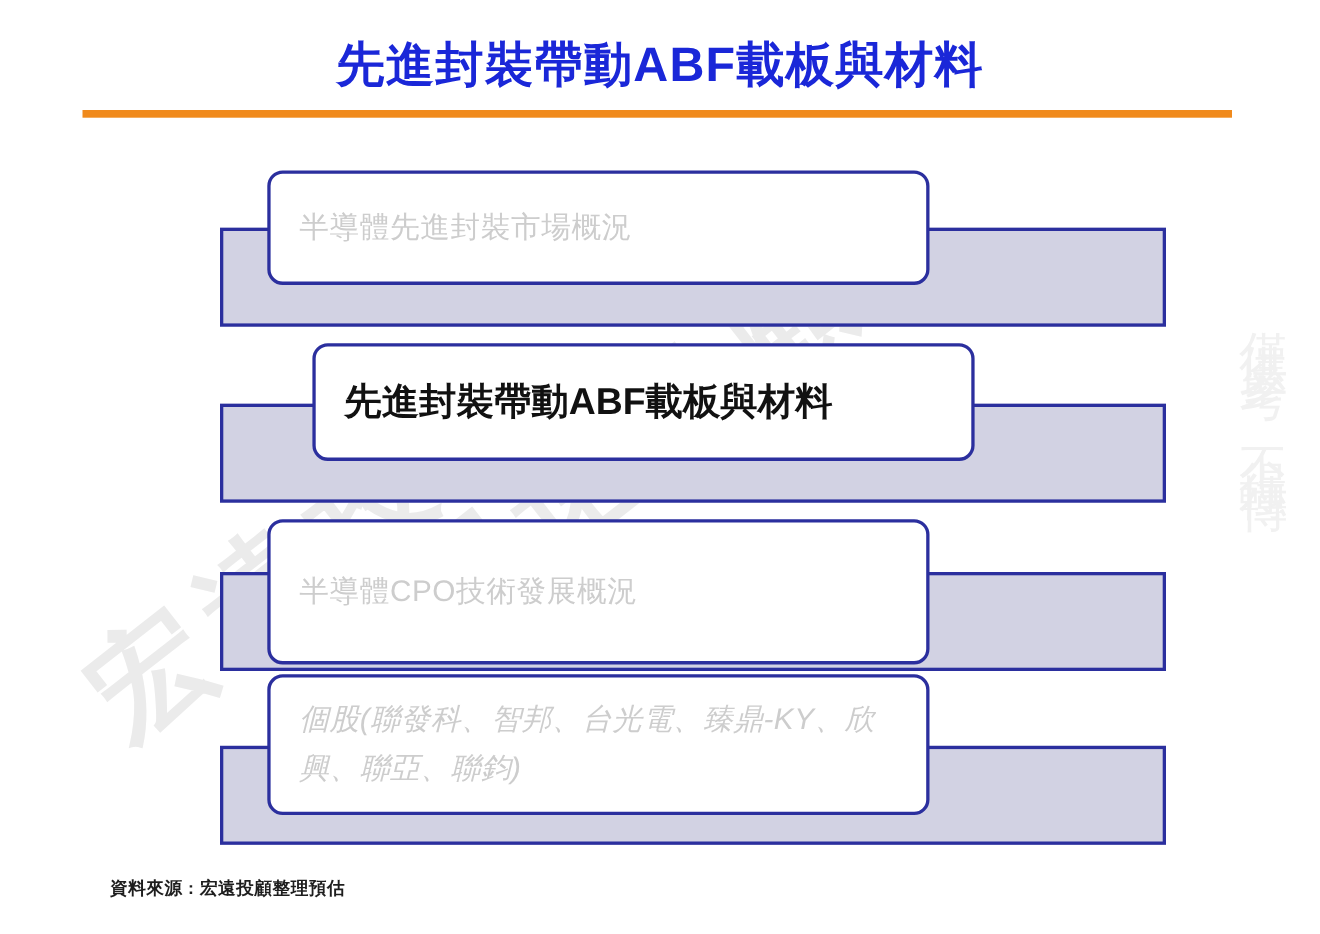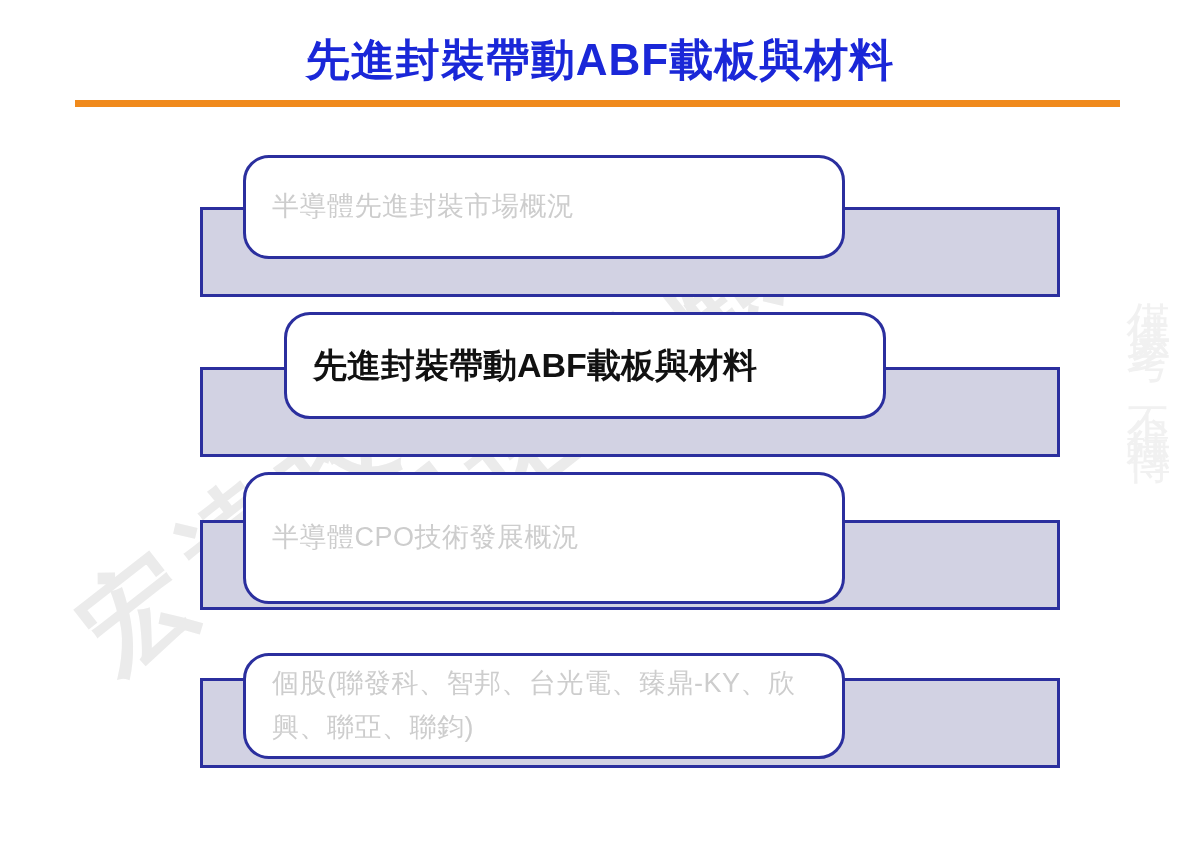--- a/index.html
+++ b/index.html
@@ -86,21 +86,21 @@
     border:3px solid #2b2f9e;
     box-sizing:border-box;
     z-index:1;
   }
   .row-card{
     position:absolute;
     left:243px;
     width:602px;
     background:#ffffff;
     border:3px solid #2b2f9e;
-    border-radius:26px;
+    border-radius:14px;
     box-sizing:border-box;
     display:flex;
     align-items:center;
     z-index:2;
   }
   .row-label{
     padding:0 26px;
     color:#cdcdcd;
     font-size:27px;
     font-weight:400;
@@ -115,21 +115,21 @@
   }
 
   
   #row-1 .row-bar{top:207px;}
   #row-1 .row-card{top:155px;height:104px;}
   #row-2 .row-bar{top:367px;}
   #row-2 .row-card{top:312px;height:107px;margin-left:41px;}
   #row-3 .row-bar{top:520px;}
   #row-3 .row-card{top:472px;height:132px;}
   #row-4 .row-bar{top:678px;}
-  #row-4 .row-card{top:653px;height:106px;}
+  #row-4 .row-card{top:613px;height:128px;font-style:italic;}
 
   
   #source-note{
     position:absolute;
     left:100px;top:798px;
     color:#1e1e1e;
     font-size:16px;
     font-weight:700;
     letter-spacing:0.5px;
     z-index:3;
@@ -175,14 +175,15 @@
       <div class="row-bar"></div>
       <div class="row-card">
         <span class="row-label">個股(聯發科、智邦、台光電、臻鼎-KY、欣興、聯亞、聯鈞)</span>
       </div>
     </div>
 
   </div>
 
   <div id="wm-vert">僅供參考，不得轉傳</div>
 
+  <div id="source-note">資料來源 : 宏遠投顧整理預估</div>
 
 </div>
 
 </body></html>

